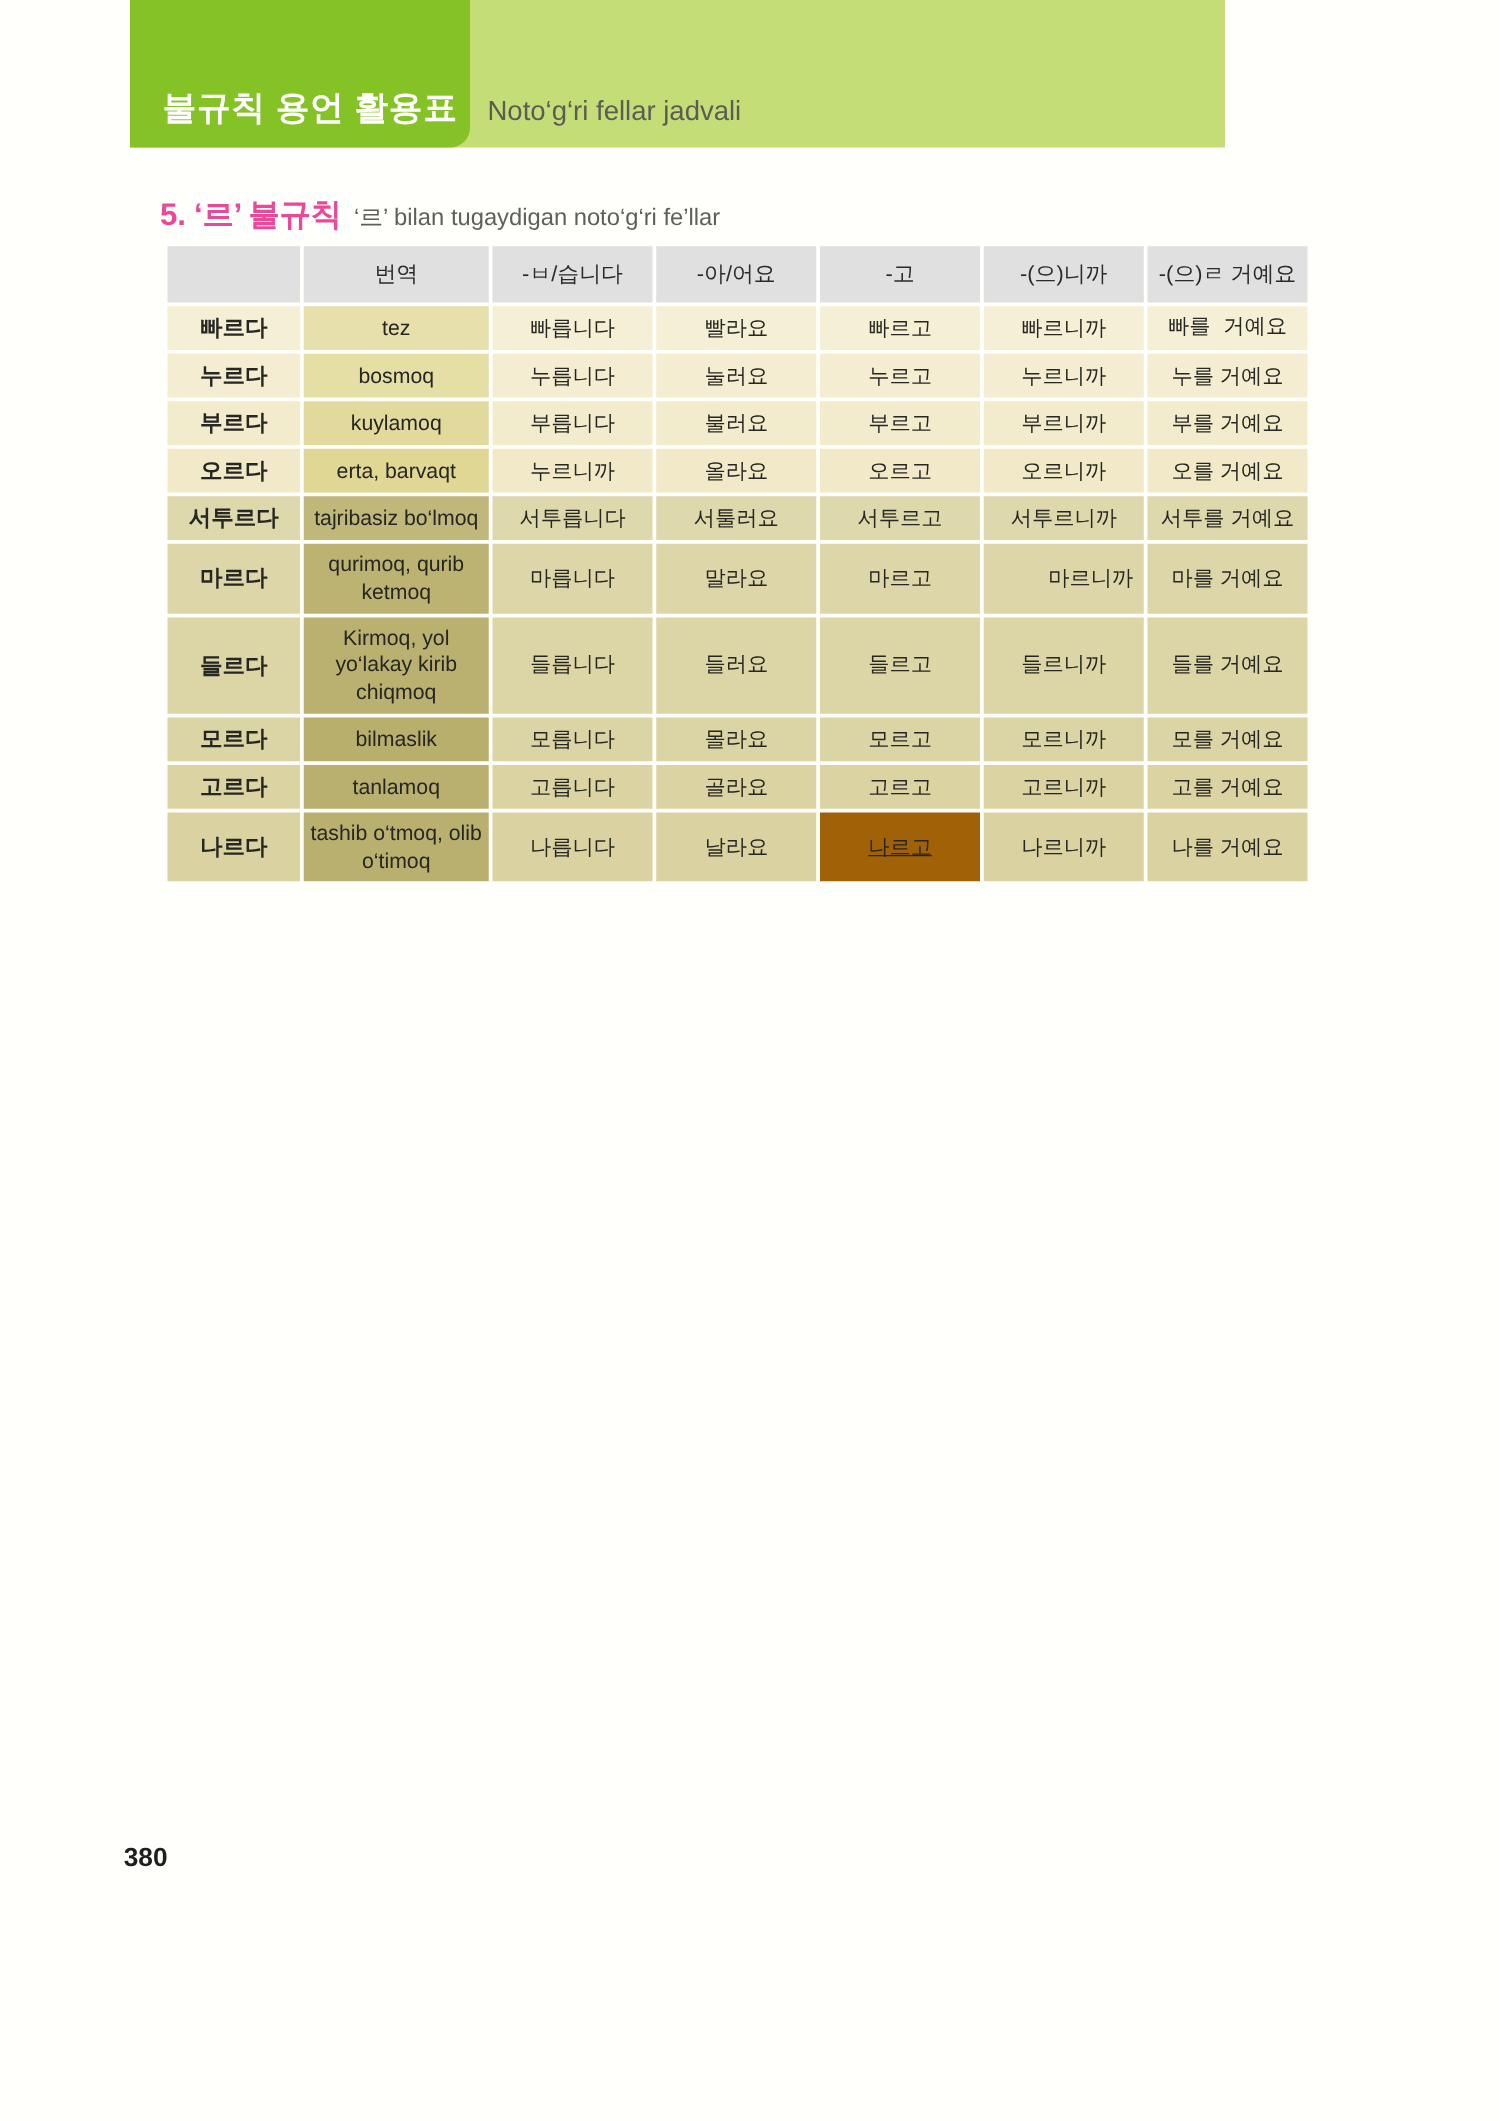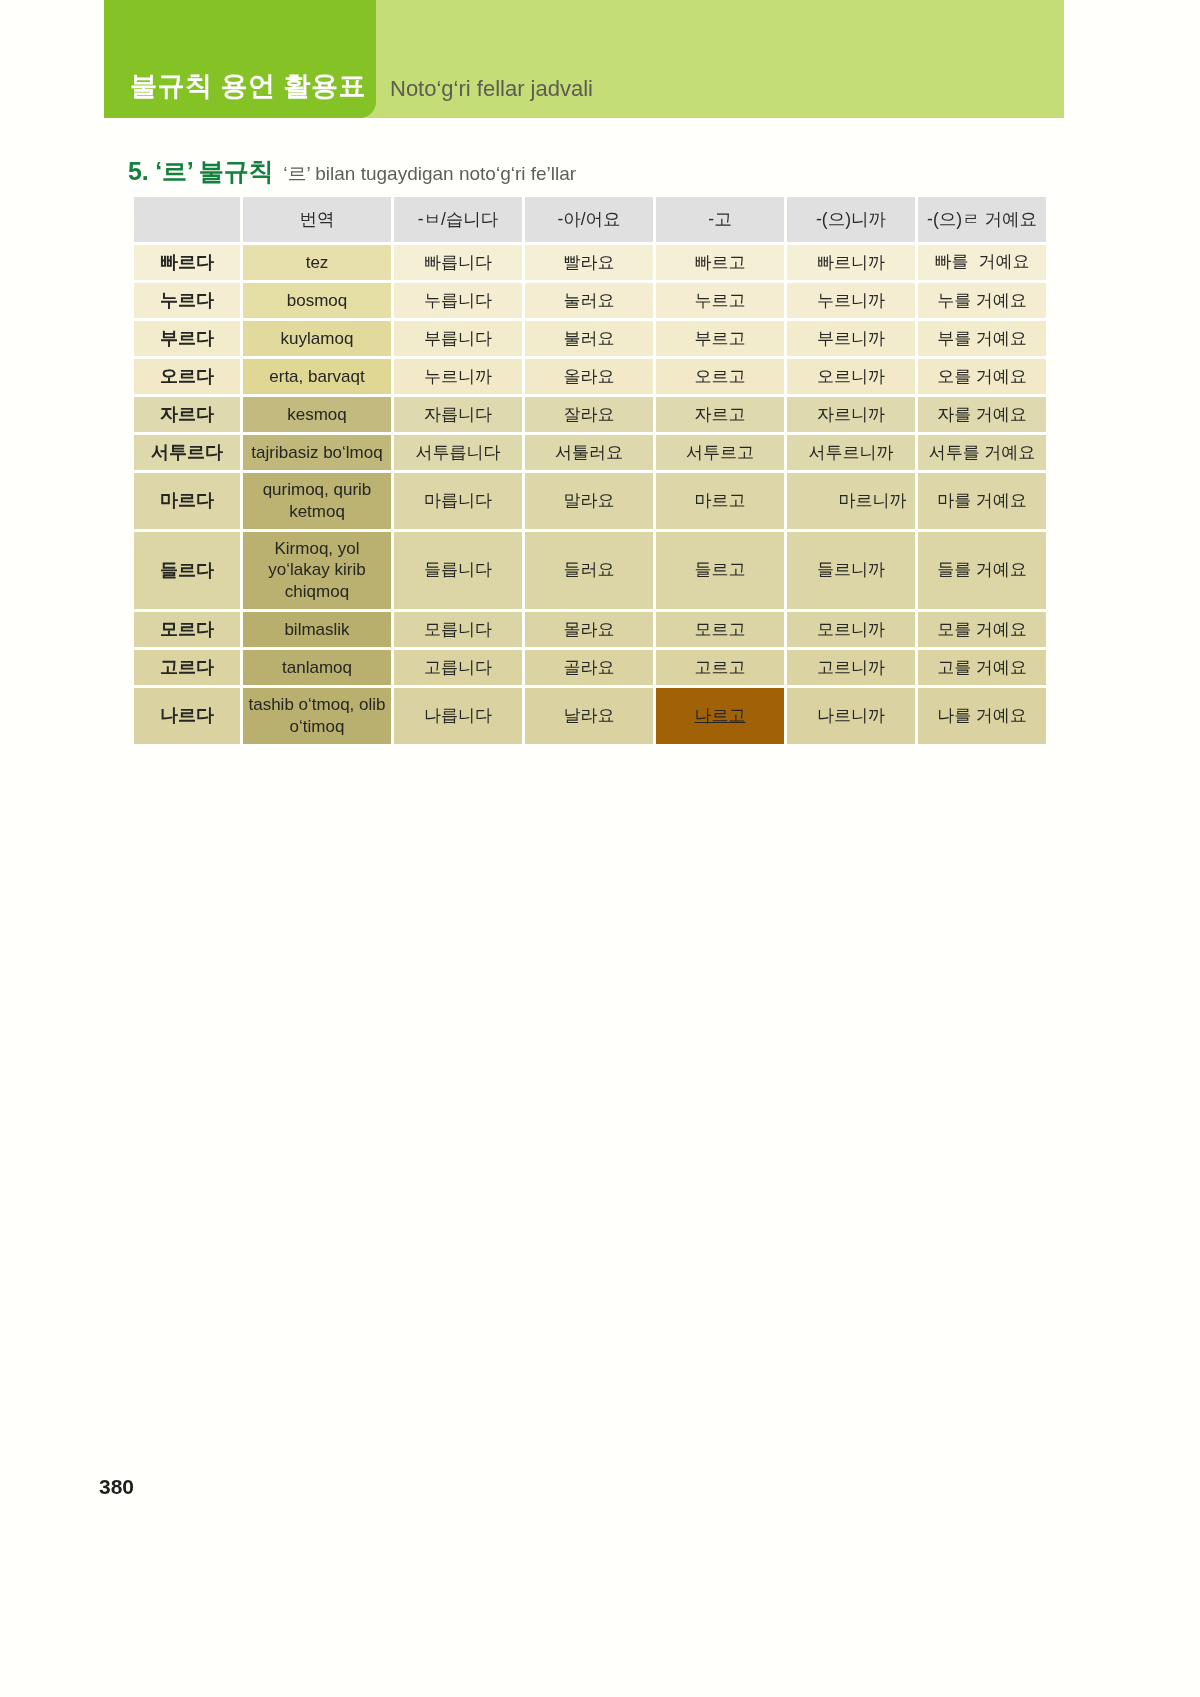--- a/index.html
+++ b/index.html
@@ -14,21 +14,21 @@
     font-family: "Liberation Sans", "DejaVu Sans", sans-serif;
     position: relative;
     overflow: hidden;
   }
 
   
   .banner {
     position: absolute;
     left: 104px;
     top: 0;
-    width: 960px;
+    width: 876px;
     height: 118px;
     background: #c4dd77;
   }
   .banner-tab {
     position: absolute;
     left: 0;
     top: 0;
     width: 272px;
     height: 118px;
     background: #84c226;
@@ -60,21 +60,21 @@
     left: 128px;
     top: 155px;
     display: flex;
     align-items: baseline;
     gap: 10px;
     white-space: nowrap;
   }
   .section-number-title {
     font-size: 25px;
     font-weight: bold;
-    color: #15803d;
+    color: #ec4899;
     letter-spacing: -0.2px;
   }
   .section-desc {
     font-size: 19px;
     color: #5f5f5a;
   }
 
   
   .conj-table {
     position: absolute;
@@ -183,29 +183,20 @@
       <tr>
         <td class="cell-base" style="background: rgb(241, 233, 199);">오르다</td>
         <td class="cell-trans" style="background: rgb(224, 215, 149);">erta, barvaqt</td>
         <td style="background: rgb(241, 233, 199);">누르니까</td>
         <td style="background: rgb(241, 233, 199);">올라요</td>
         <td style="background: rgb(241, 233, 199);">오르고</td>
         <td style="background: rgb(241, 233, 199);">오르니까</td>
         <td style="background: rgb(241, 233, 199);">오를 거예요</td>
       </tr>
       <tr>
-        <td class="cell-base" style="background: rgb(223, 217, 176);">자르다</td>
-        <td class="cell-trans" style="background: rgb(195, 186, 127);">kesmoq</td>
-        <td style="background: rgb(223, 217, 176);">자릅니다</td>
-        <td style="background: rgb(223, 217, 176);">잘라요</td>
-        <td style="background: rgb(223, 217, 176);">자르고</td>
-        <td style="background: rgb(223, 217, 176);">자르니까</td>
-        <td style="background: rgb(223, 217, 176);">자를 거예요</td>
-      </tr>
-      <tr>
         <td class="cell-base" style="background: rgb(222, 216, 173);">서투르다</td>
         <td class="cell-trans" style="background: rgb(192, 183, 122);">tajribasiz bo‘lmoq</td>
         <td style="background: rgb(222, 216, 173);">서투릅니다</td>
         <td style="background: rgb(222, 216, 173);">서툴러요</td>
         <td style="background: rgb(222, 216, 173);">서투르고</td>
         <td style="background: rgb(222, 216, 173);">서투르니까</td>
         <td style="background: rgb(222, 216, 173);">서투를 거예요</td>
       </tr>
       <tr>
         <td class="cell-base" style="background: rgb(221, 214, 169);">마르다</td>

